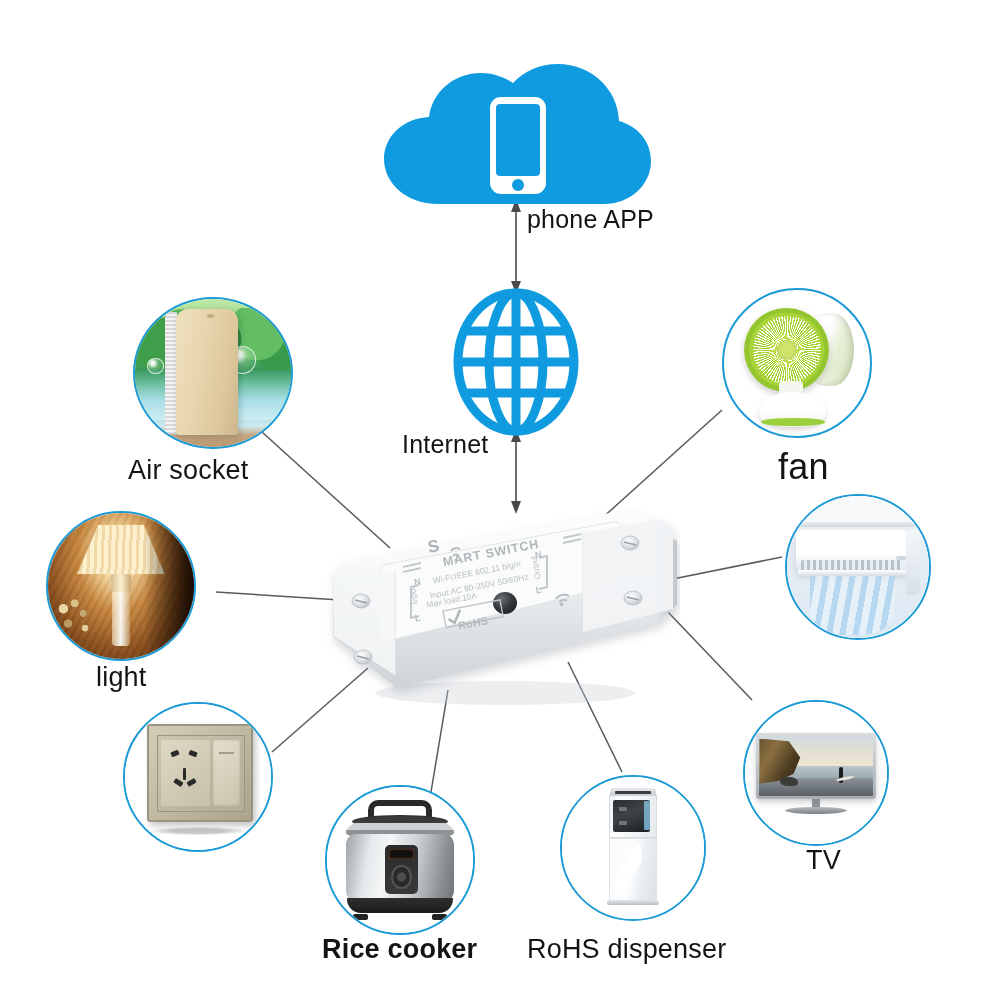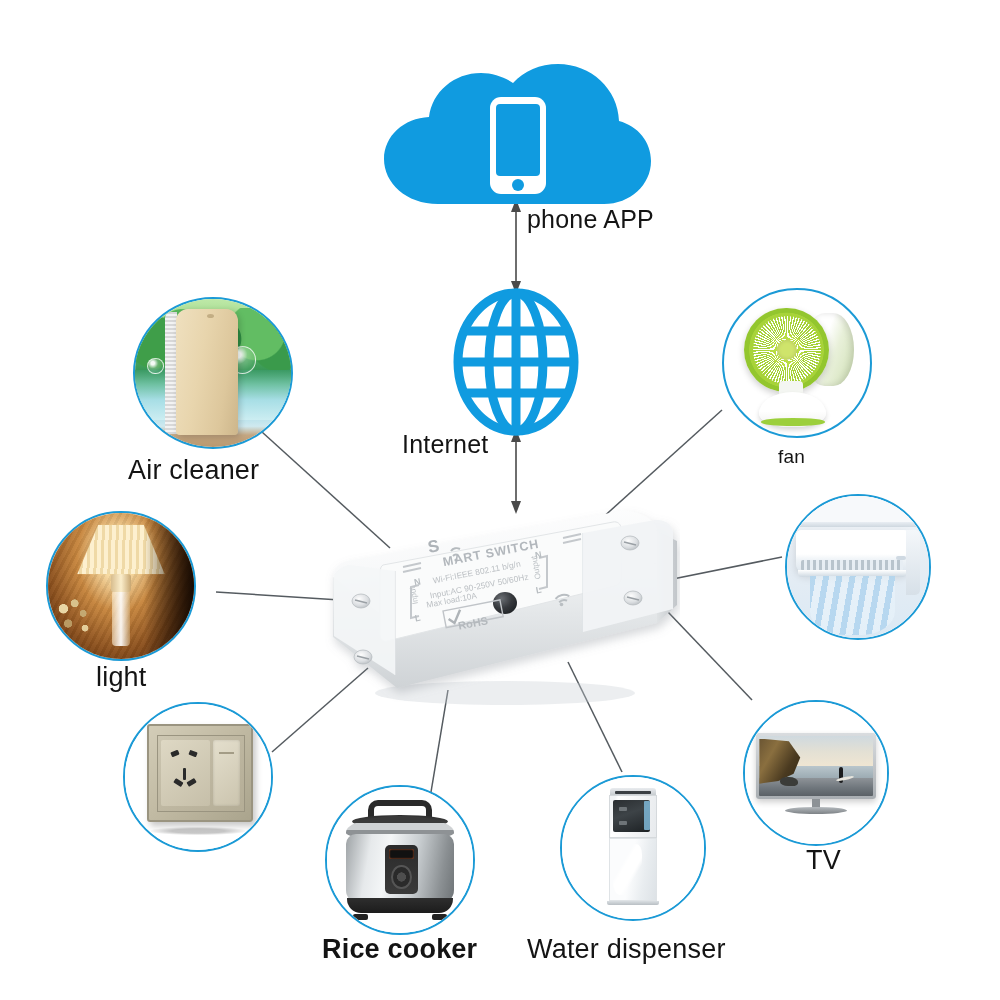--- a/index.html
+++ b/index.html
@@ -263,35 +263,35 @@
       <div class="ac-trees"></div>
       <div class="ac-water"></div>
       <div class="ac-deck"></div>
       <div class="ac-bubble" style="left:60%;top:32%;width:16%;height:17%;"></div>
       <div class="ac-bubble" style="left:8%;top:40%;width:9%;height:9%;"></div>
       <div class="ac-vent"></div>
       <div class="ac-body"></div>
       <div class="ac-dot"></div>
     </div>
   </div>
-  <div class="lbl" style="left:128px;top:455px;font-size:27px;">Air cleaner</div>
+  <div class="lbl" style="left:128px;top:455px;font-size:27px;">Air socket</div>
 
   <div class="photo-circle" style="left:722px;top:288px;width:150px;height:150px;">
     <div class="ph">
       <div class="fan-rear"></div>
       <div class="fan-head">
           <div class="fan-grill"></div>
           <div class="fan-hub"></div>
         </div>
       <div class="fan-neck"></div>
       <div class="fan-base"></div>
       <div class="fan-ring"></div>
     </div>
   </div>
-  <div class="lbl" style="left:778px;top:446px;font-size:19px;">fan</div>
+  <div class="lbl" style="left:778px;top:446px;font-size:36px;">fan</div>
 
   <div class="photo-circle" style="left:46px;top:511px;width:150px;height:150px;">
     <div class="ph">
       <div class="lt-bg"></div>
       <div class="lt-wall"></div>
       <div class="lt-flowers"></div>
       <div class="lt-stem"></div>
       <div class="lt-neck"></div>
       <div class="lt-shade"></div>
       <div class="lt-dark"></div>
@@ -380,21 +380,21 @@
       <div class="wd-upper"></div>
       <div class="wd-window"></div>
       <div class="wd-tap"></div>
       <div class="wd-tap2"></div>
       <div class="wd-blue"></div>
       <div class="wd-lower"></div>
       <div class="wd-swoosh"></div>
       <div class="wd-foot"></div>
     </div>
   </div>
-  <div class="lbl" style="left:527px;top:934px;font-size:27px;">Water dispenser</div>
+  <div class="lbl" style="left:527px;top:934px;font-size:27px;">RoHS dispenser</div>
 
   <div id="device">
     <svg width="355" height="200" viewBox="0 0 355 200">
       <defs>
         <linearGradient id="gTop" x1="0" y1="0" x2="0.25" y2="1">
           <stop offset="0%" stop-color="#ffffff"></stop>
           <stop offset="55%" stop-color="#f7f8f9"></stop>
           <stop offset="100%" stop-color="#e9ebed"></stop>
         </linearGradient>
         <linearGradient id="gFront" x1="0" y1="0" x2="0" y2="1">

